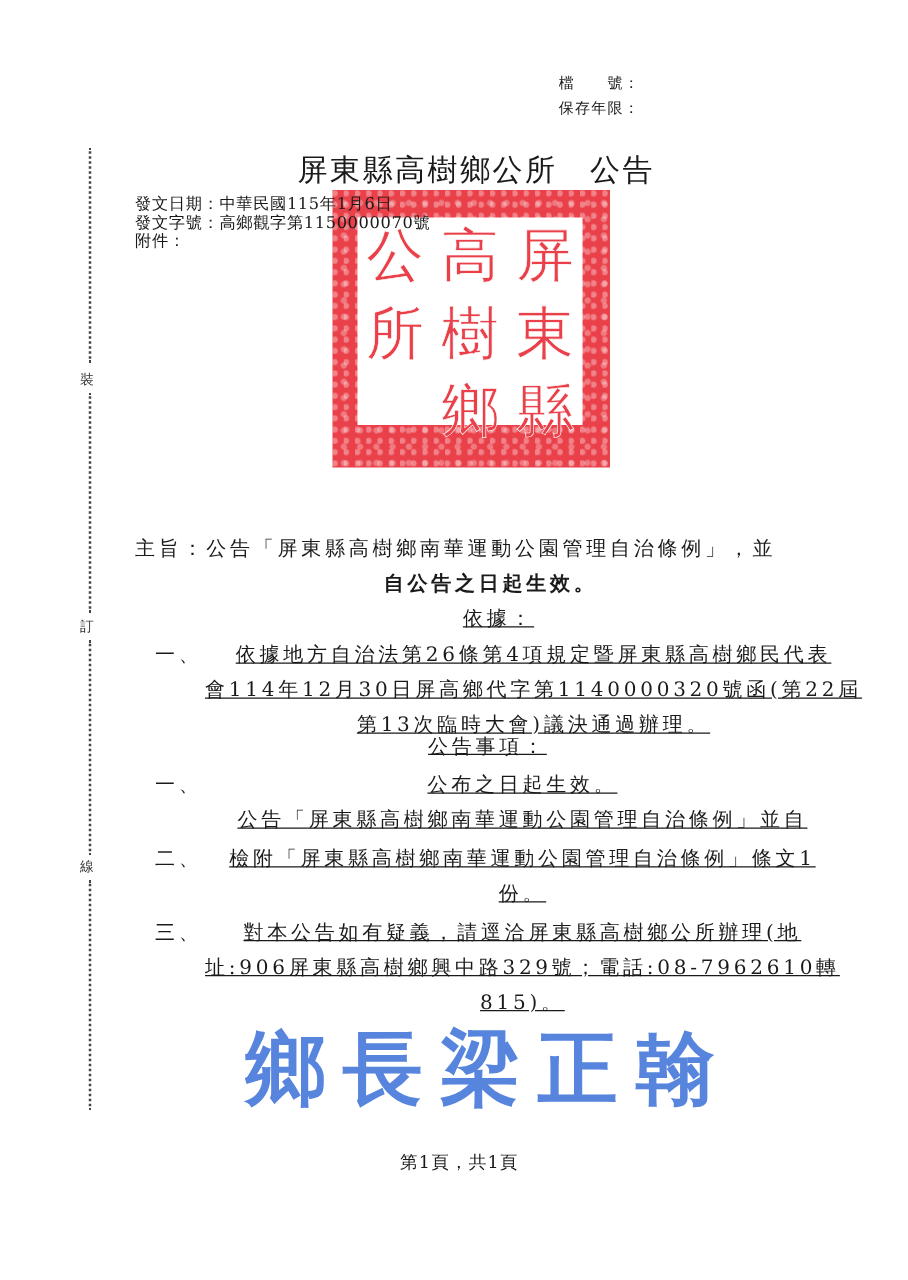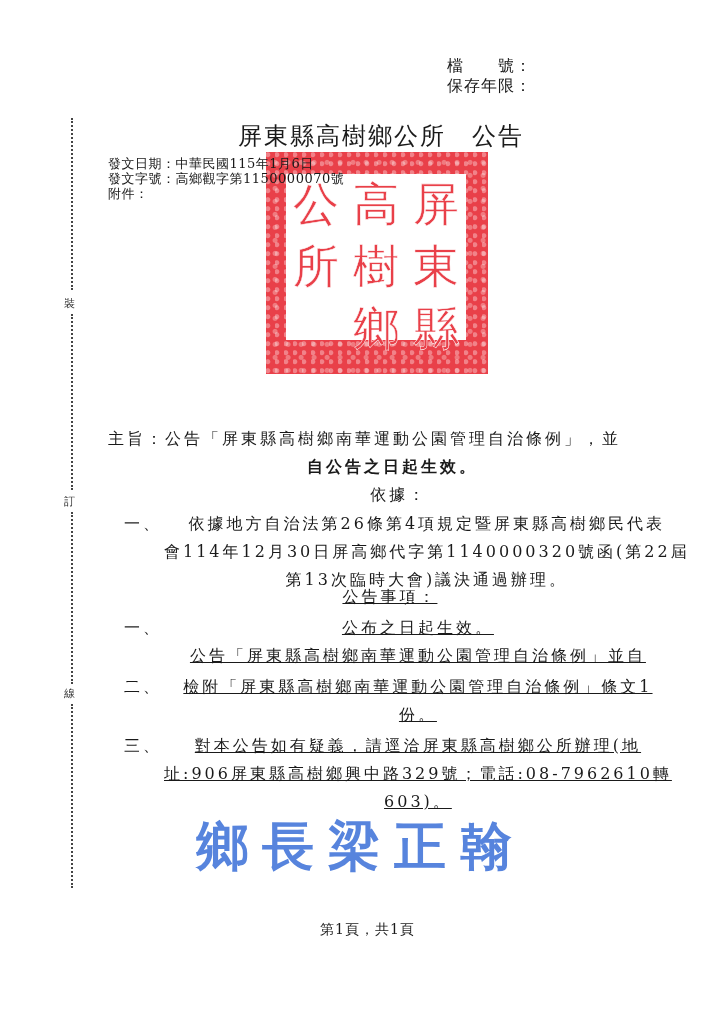--- a/index.html
+++ b/index.html
@@ -1,19 +1,19 @@
 <!DOCTYPE html>
 <html><head>
 <meta charset="utf-8">
 <style>
   html, body { margin:0; padding:0; background:#ffffff; }
   body { width:726px; height:1024px; position:relative; overflow:hidden;
          font-family:"DejaVu Serif", "Liberation Serif", serif; color:#1a1a1a; }
   .abs { position:absolute; }
-  .file-meta { left:447px; top:56px; font-size:16px; line-height:20px; letter-spacing:1px; }
+  .file-meta { left:447px; top:56px; font-size:12px; line-height:20px; letter-spacing:1px; }
   .file-meta .row { white-space:pre; }
   .title { left:238px; top:120px; font-size:24px; letter-spacing:2px; white-space:pre; }
   .header-info { left:108px; top:156px; font-size:13px; line-height:15px; letter-spacing:0.5px; }
   .binding { left:66px; top:118px; width:12px; height:770px; }
   .binding .dots { position:absolute; left:5px; width:0; border-left:2px dotted #444; }
   .binding .mark { position:absolute; left:-2px; font-size:11px; color:#333; }
   .seal-red { left:266px; top:152px; width:222px; height:222px;
               background:#e8303a; opacity:0.92;
               background-image:radial-gradient(circle at 20% 30%, rgba(255,255,255,0.35) 0 2px, transparent 3px),
                                radial-gradient(circle at 70% 80%, rgba(255,255,255,0.3) 0 2px, transparent 3px);
@@ -21,21 +21,21 @@
   .seal-inner { position:absolute; left:20px; top:22px; width:180px; height:166px; background:#fff;
                 display:grid; grid-template-columns:repeat(3,1fr); grid-template-rows:repeat(3,1fr); }
   .seal-char { color:#e8303a; font-size:46px; display:flex; align-items:center; justify-content:center;
                font-family:"DejaVu Serif", serif; font-weight:300; -webkit-text-stroke:0.5px #fff; }
   .body-text { left:108px; font-size:16px; letter-spacing:3px; line-height:28px;text-align:center; }
   .subject { top:425px; }
   .indent1 { padding-left:56px;font-weight:bold; }
   .section-heading { }
   .item { position:relative; padding-left:56px; }
   .item .num { position:absolute; left:16px; top:0; }
-  .signature { left:196px; top:812px; font-size:52px; color:#3a6fd8; letter-spacing:14px;
+  .signature { left:196px; top:812px; font-size:64px; color:#3a6fd8; letter-spacing:14px;
                font-family:"DejaVu Serif", serif; font-weight:bold; opacity:0.85; white-space:nowrap; }
   .page-num { left:320px; top:921px; font-size:14px; letter-spacing:1px; white-space:pre; }
 </style>
 </head>
 <body>
 
 <div class="abs file-meta">
   <div class="row">檔　　號：</div>
   <div class="row">保存年限：</div>
 </div>
@@ -78,21 +78,21 @@
   </div>
 </div>
 
 <div class="abs body-text subject">
   <div>
     <span>主旨：</span><span>公告「屏東縣高樹鄉南華運動公園管理自治條例」，並</span>
   </div>
   <div class="indent1">自公告之日起生效。</div>
 </div>
 
-<div class="abs body-text" style="top:481px;">
+<div class="abs body-text" style="top:481px;text-decoration:underline;">
   <div class="section-heading">依據：</div>
   <div class="item" style="margin-top:1px;">
     <span class="num">一、</span>
     <div>依據地方自治法第26條第4項規定暨屏東縣高樹鄉民代表</div>
     <div>會114年12月30日屏高鄉代字第1140000320號函(第22屆</div>
     <div>第13次臨時大會)議決通過辦理。</div>
   </div>
 </div>
 
 <div class="abs body-text" style="top:583px;text-decoration:underline;">
@@ -104,19 +104,19 @@
   </div>
   <div class="item" style="margin-top:3px;">
     <span class="num">二、</span>
     <div>檢附「屏東縣高樹鄉南華運動公園管理自治條例」條文1</div>
     <div>份。</div>
   </div>
   <div class="item" style="margin-top:3px;">
     <span class="num">三、</span>
     <div>對本公告如有疑義，請逕洽屏東縣高樹鄉公所辦理(地</div>
     <div>址:906屏東縣高樹鄉興中路329號；電話:08-7962610轉</div>
-    <div>603)。</div>
+    <div>815)。</div>
   </div>
 </div>
 
 <div class="abs signature">鄉長梁正翰</div>
 
 <div class="abs page-num">第1頁，共1頁</div>
 
 </body></html>

